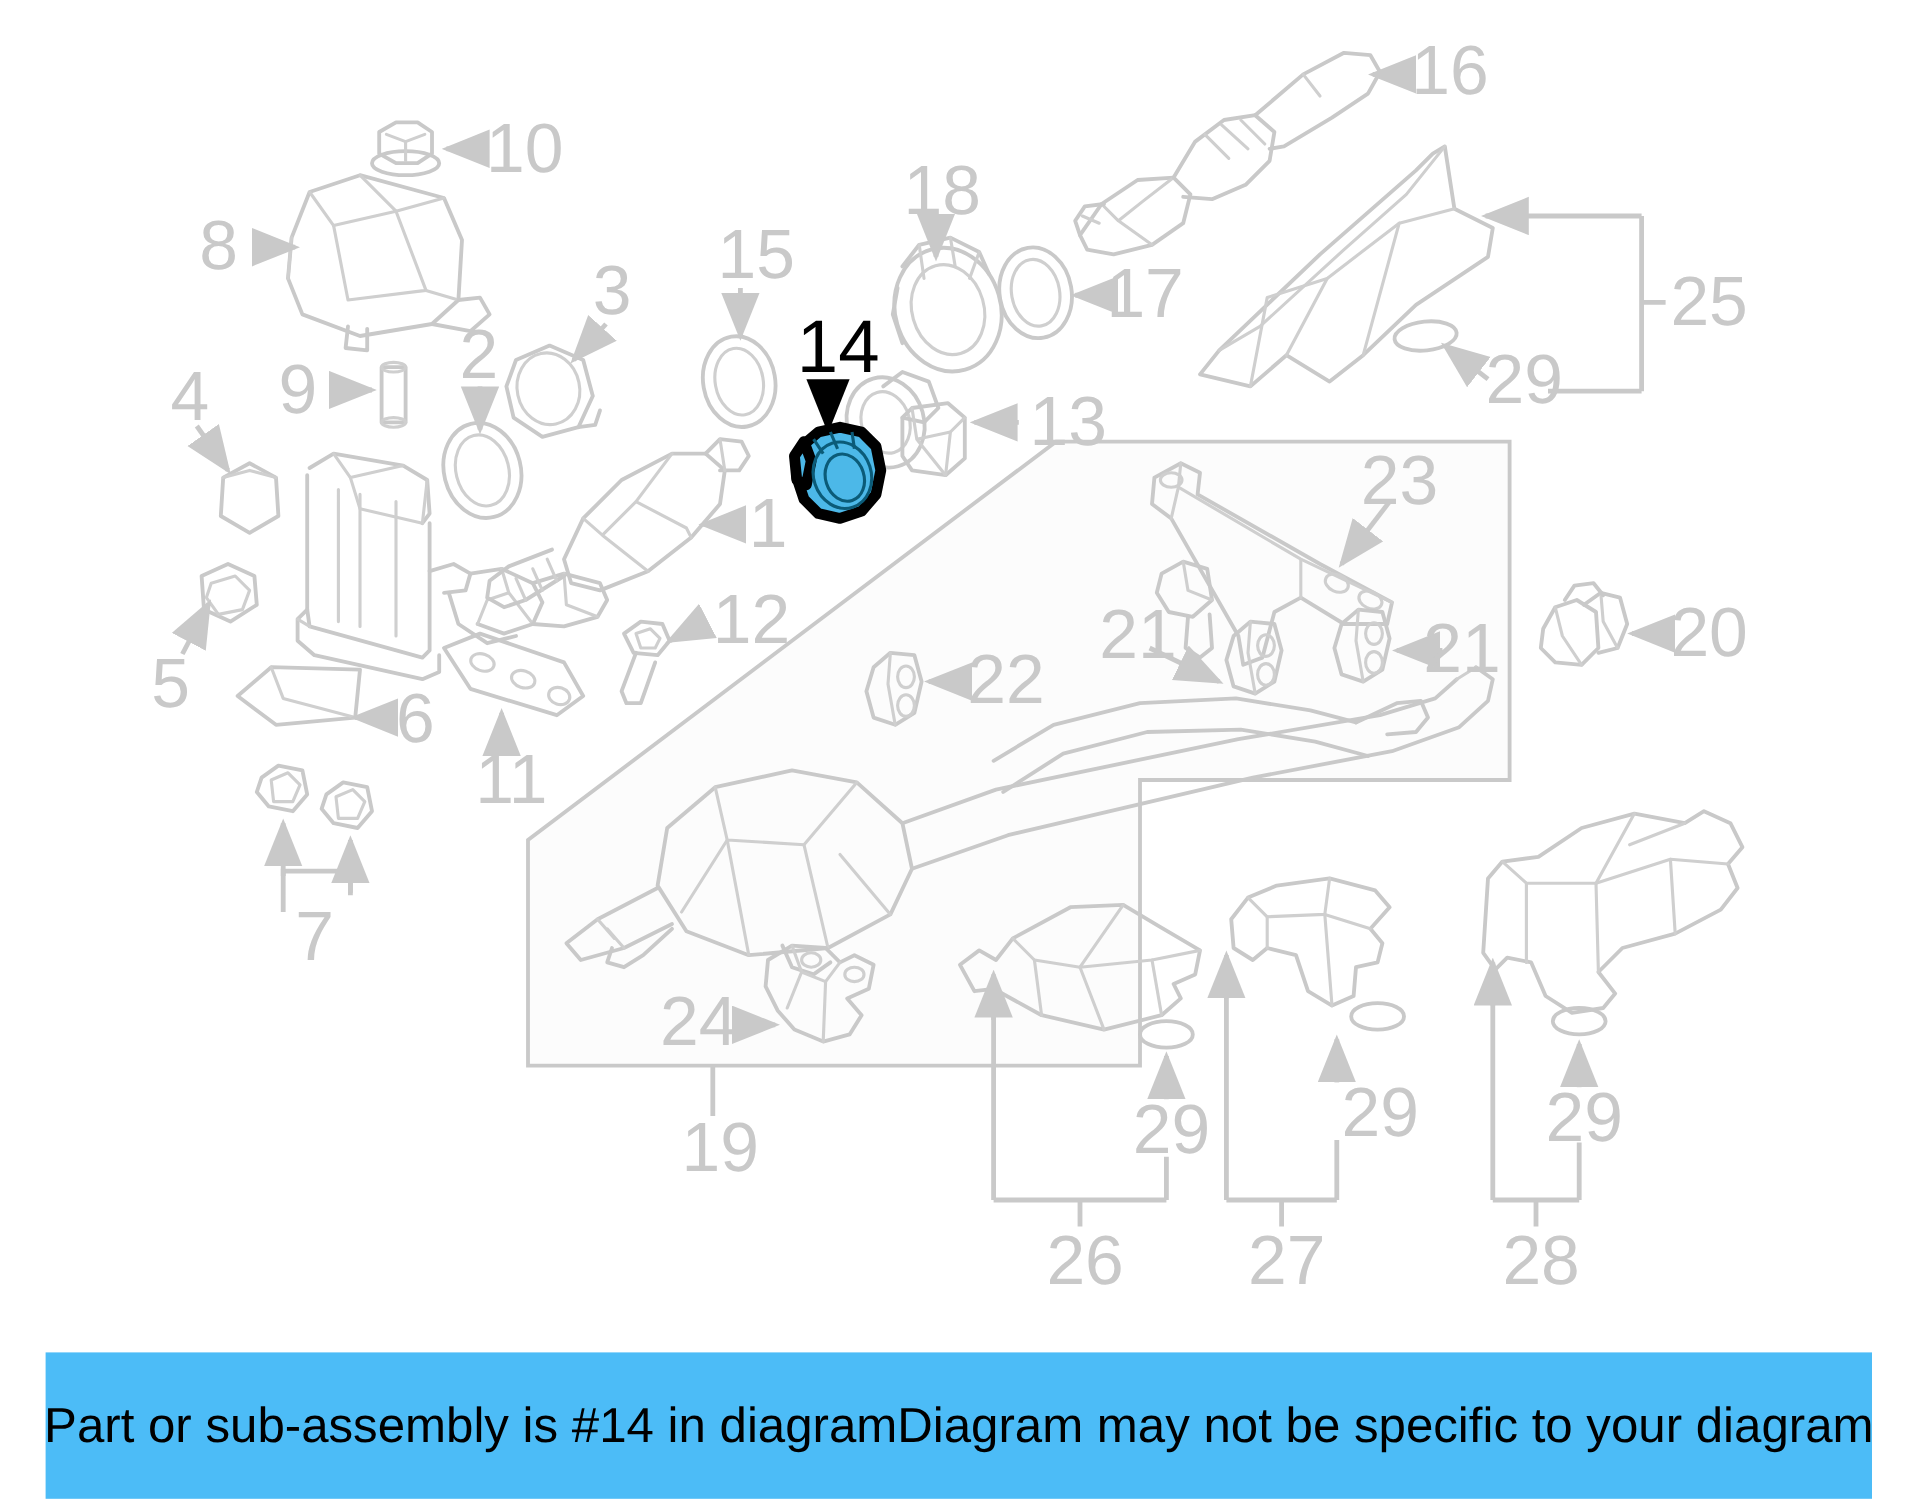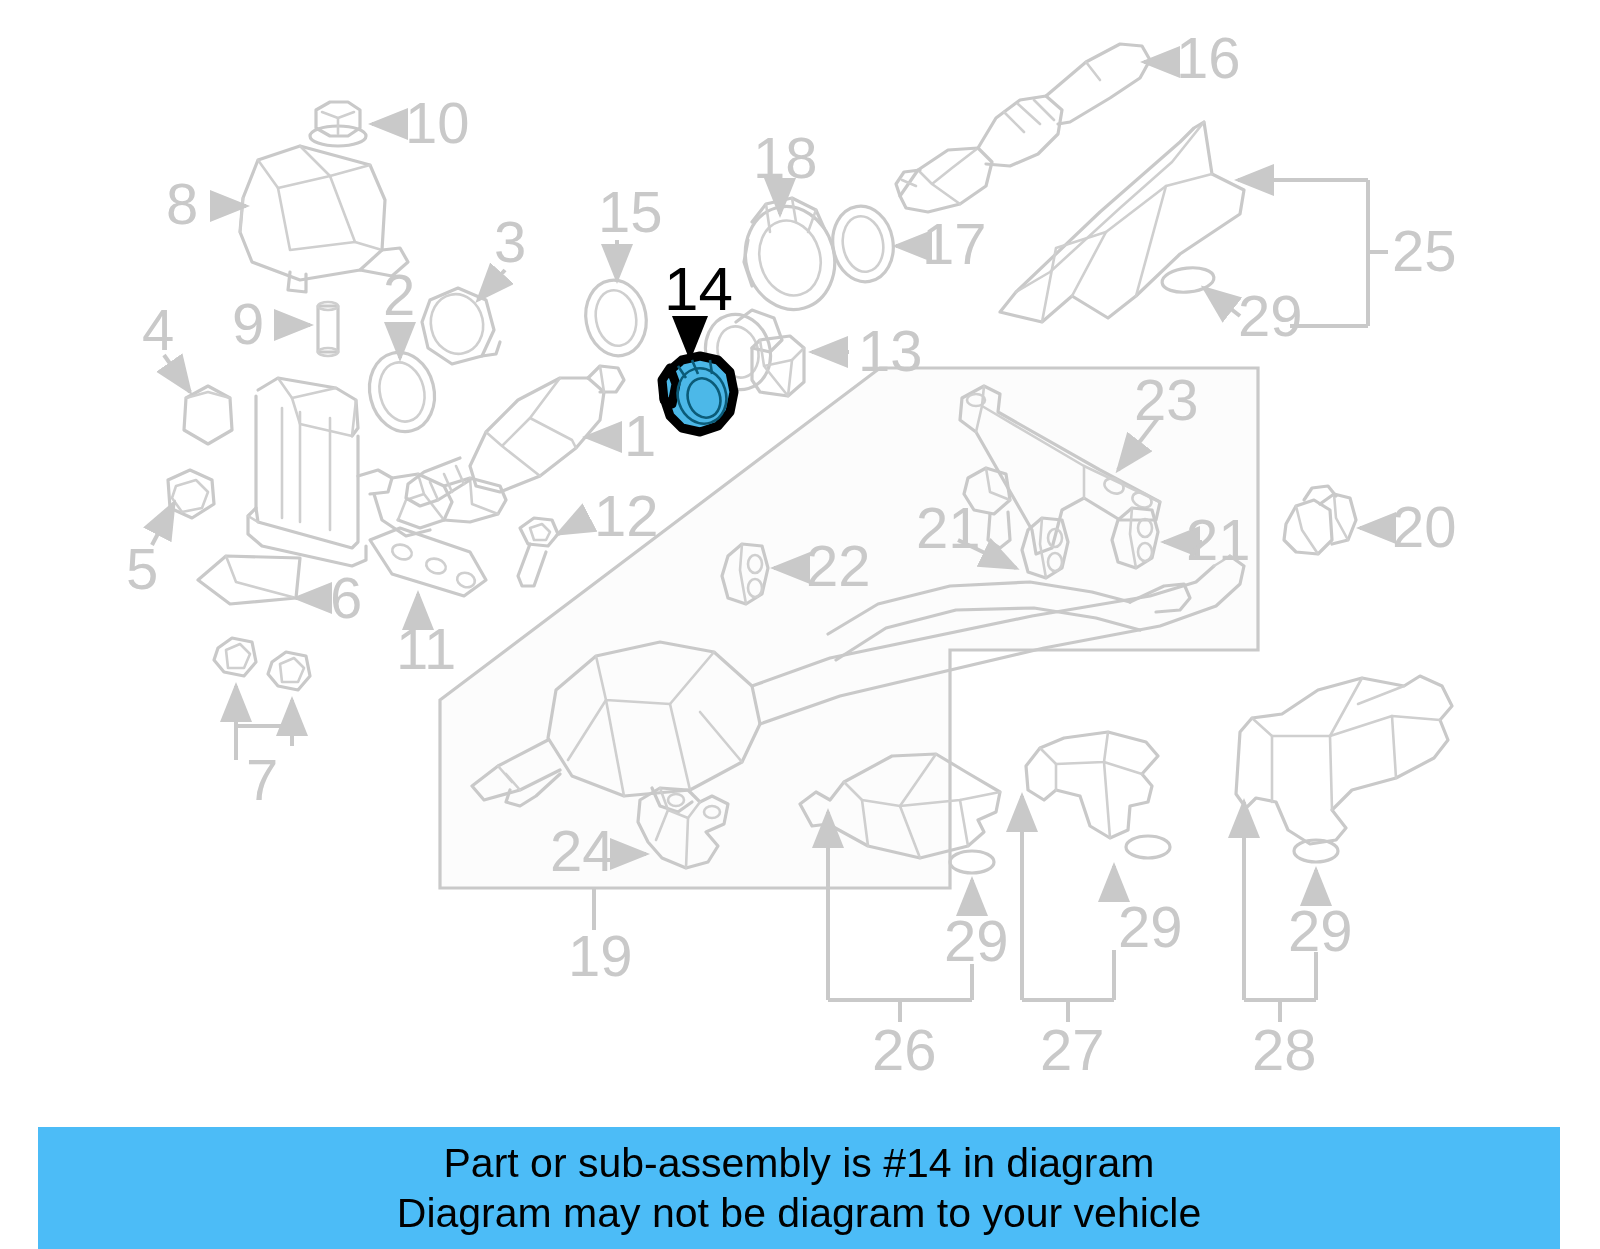--- a/index.html
+++ b/index.html
@@ -11,21 +11,21 @@
   .leader{fill:none;stroke:#c9c9c9;stroke-width:4;stroke-linecap:butt;}
   .leader-k{fill:none;stroke:#000;stroke-width:5;stroke-linecap:butt;}
   .ahead{fill:#c9c9c9;}
   .ahead-k{fill:#000;}
   .panel{fill:#fcfcfc;stroke:#c9c9c9;stroke-width:3.2;}
   .hl-fill{fill:#4cb8e8;stroke:#000;stroke-width:9;stroke-linejoin:round;}
   .hl-inner{fill:none;stroke:#0b5b78;stroke-width:2.6;}
   .num{fill:#c9c9c9;font-family:"Liberation Sans",sans-serif;font-size:58px;font-weight:400;}
   .num-hl{fill:#000;font-family:"Liberation Sans",sans-serif;font-size:62px;font-weight:400;}
   #banner{position:absolute;left:38px;top:1127px;width:1522px;height:122px;
-          background:#4cbcf7;display:flex;flex-direction:column;align-items:center;
+          background:#4cbcf7;display:flex;flex-direction:row;align-items:center;
           justify-content:center;box-sizing:border-box;}
   #banner div{color:#000;font-family:"Liberation Sans",sans-serif;font-size:41px;line-height:1.22;white-space:nowrap;}
 </style>
 </head>
 <body>
 
 <div id="stage">
 
   <svg id="diagram" viewBox="0 0 1600 1249">
     <defs>
@@ -449,16 +449,16 @@
     <text class="num" x="1288" y="951">29</text>
     <text class="num" x="872" y="1070">26</text>
     <text class="num" x="1040" y="1070">27</text>
     <text class="num" x="1252" y="1070">28</text>
 
     <text class="num-hl" x="664" y="310">14</text>
   </svg>
 
   <div id="banner">
     <div>Part or sub-assembly is #14 in diagram</div>
-    <div>Diagram may not be diagram to your vehicle</div>
+    <div>Diagram may not be specific to your diagram</div>
   </div>
 
 </div>
 
 </body></html>

